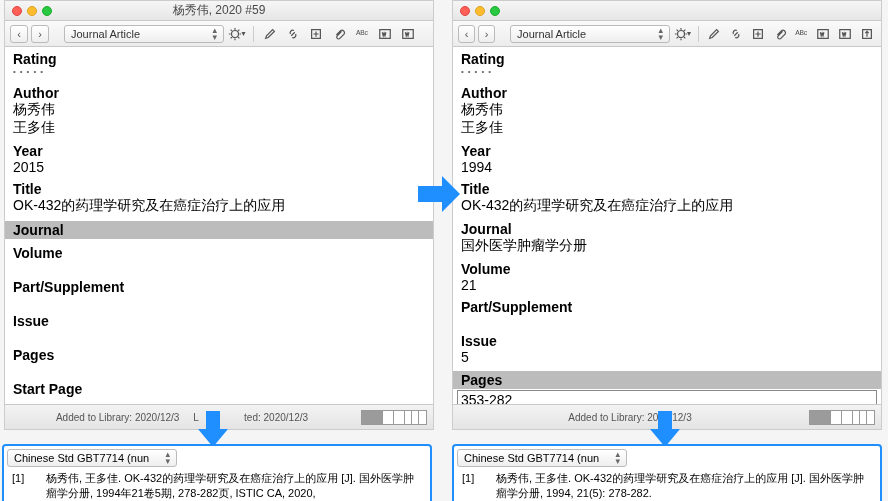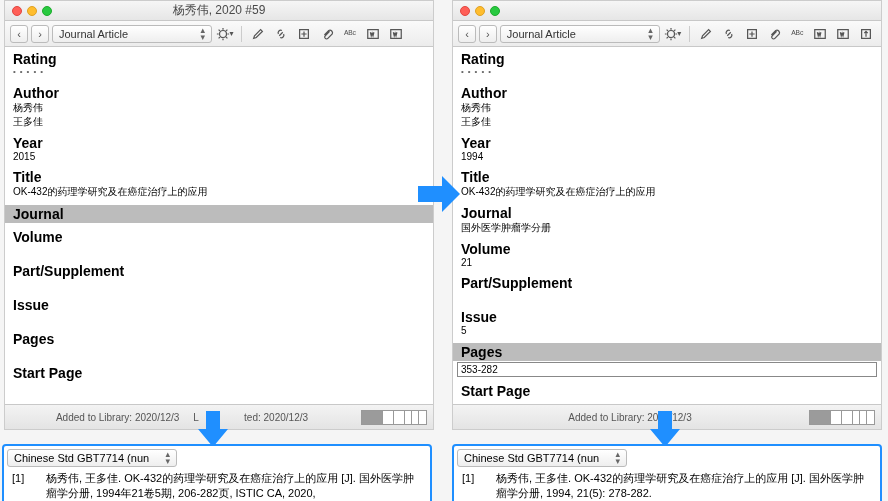--- a/index.html
+++ b/index.html
@@ -59,34 +59,34 @@
     width:18px;height:18px;border:1px solid #bbb;border-radius:3px;
     background:linear-gradient(#fff,#eee);
     display:flex;align-items:center;justify-content:center;
     font-size:11px;color:#555;
   }
   .reftype {
     flex: 0 0 160px;
     height:18px;border:1px solid #bbb;border-radius:3px;
     background:linear-gradient(#fff,#eee);
     display:flex;align-items:center;padding:0 6px;
-    font-size:11px;color:#333; justify-content:space-between;
+    font-size:11px;color:#333; justify-content:space-between;margin-left:12px;
   }
   .tico {
     width:20px;height:18px;display:flex;align-items:center;justify-content:center;
     color:#555;font-size:13px;
   }
   .tico svg{width:14px;height:14px;stroke:#555;fill:none;stroke-width:1.4;}
 
   .fields {
     flex:1; overflow:hidden; padding: 4px 8px 2px 8px;
   }
   .fld { margin-bottom: 6px; }
   .fld-label { font-weight: bold; font-size: 14px; color:#000; }
-  .fld-val { font-size: 10px; color:#000; min-height:12px;}
+  .fld-val { font-size: 14px; color:#000; min-height:12px;}
   .rating-dots{letter-spacing:4px;color:#666;font-size:8px;}
   .fld.sel .fld-label{background:#bcbcbc;display:block;margin:0 -8px;padding:1px 8px;}
   .fld.sel .fld-val{border:1px solid #888;padding:1px 3px;margin:1px -4px 0 -4px;background:#fff;}
 
   .statusbar{
     height:20px;background:linear-gradient(#f3f3f3,#e4e4e4);
     border-top:1px solid #c8c8c8;
     display:flex;align-items:center;font-size:10px;color:#555;
     padding:12px 6px;gap:8px;
   }
@@ -402,21 +402,21 @@
 </div>
 
 <div class="preview left">
   <div class="style-sel">
     <span>Chinese Std GBT7714 (nun</span>
     <span class="updown">▴<br>▾</span>
   </div>
   <div class="citation">
     <div class="cit-row">
       <div class="cit-num">[1]</div>
-      <div class="cit-body">杨秀伟, 王多佳. OK-432的药理学研究及在癌症治疗上的应用 [J]. 国外医学肿瘤学分册, 1994年21卷5期, 206-282页, ISTIC CA, 2020,</div>
+      <div class="cit-body">杨秀伟, 王多佳. OK-432的药理学研究及在癌症治疗上的应用 [J]. 国外医学肿瘤学分册, 1994年21卷5期, 278-282页, ISTIC CA, 2020,</div>
     </div>
   </div>
 </div>
 
 <div class="preview right">
   <div class="style-sel">
     <span>Chinese Std GBT7714 (nun</span>
     <span class="updown">▴<br>▾</span>
   </div>
   <div class="citation">

